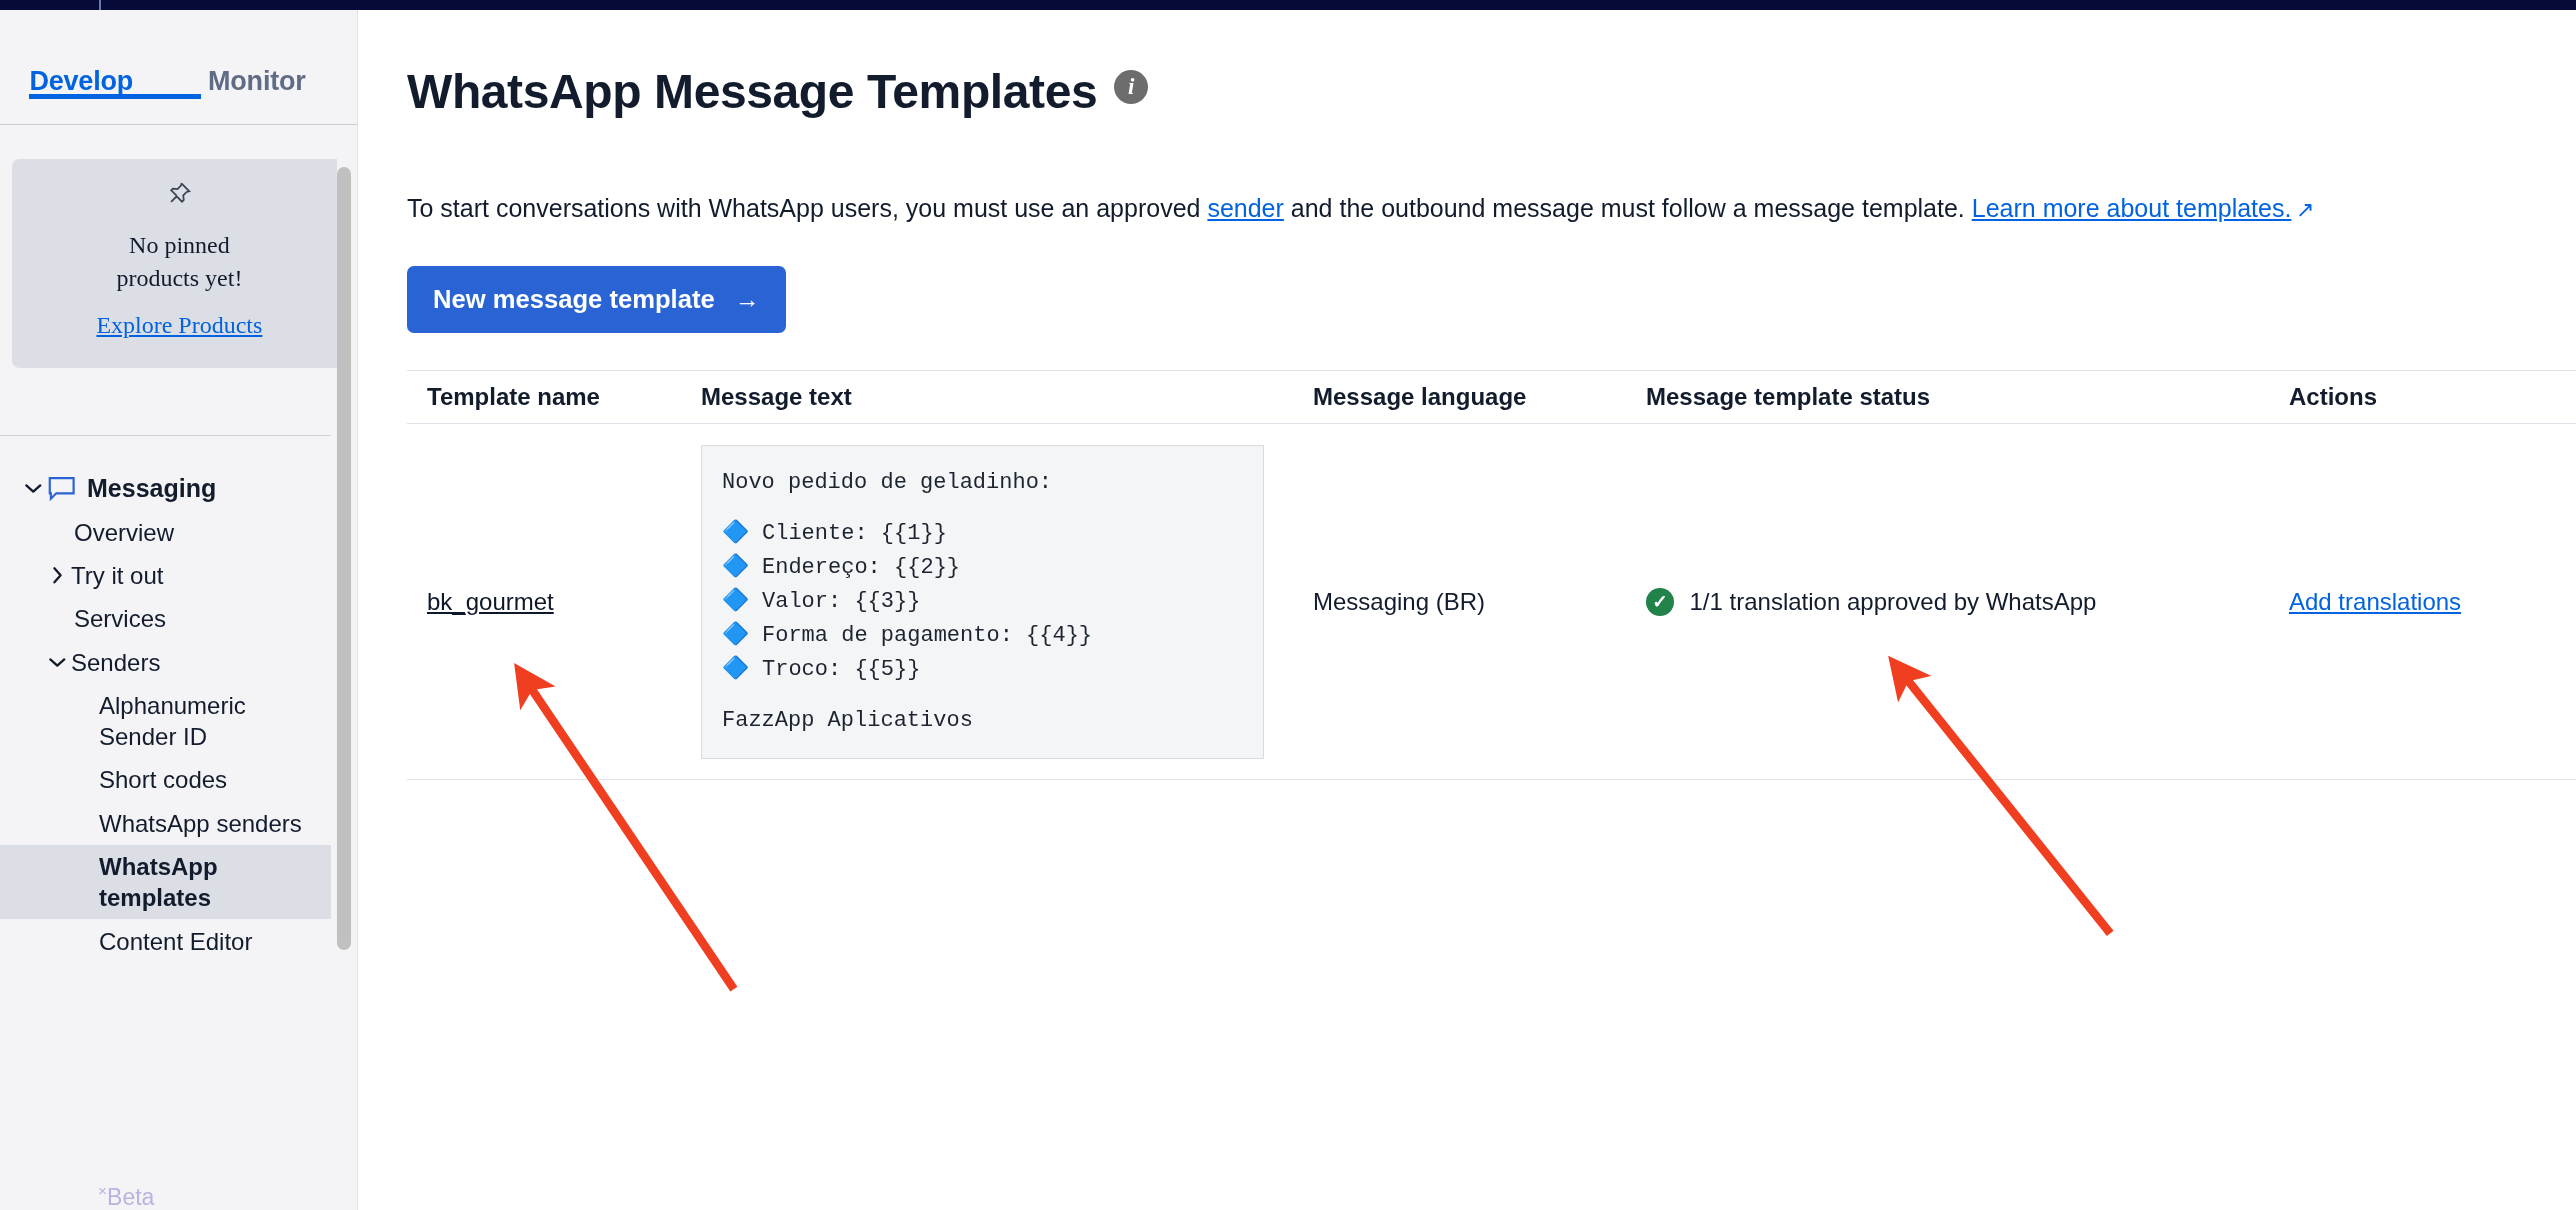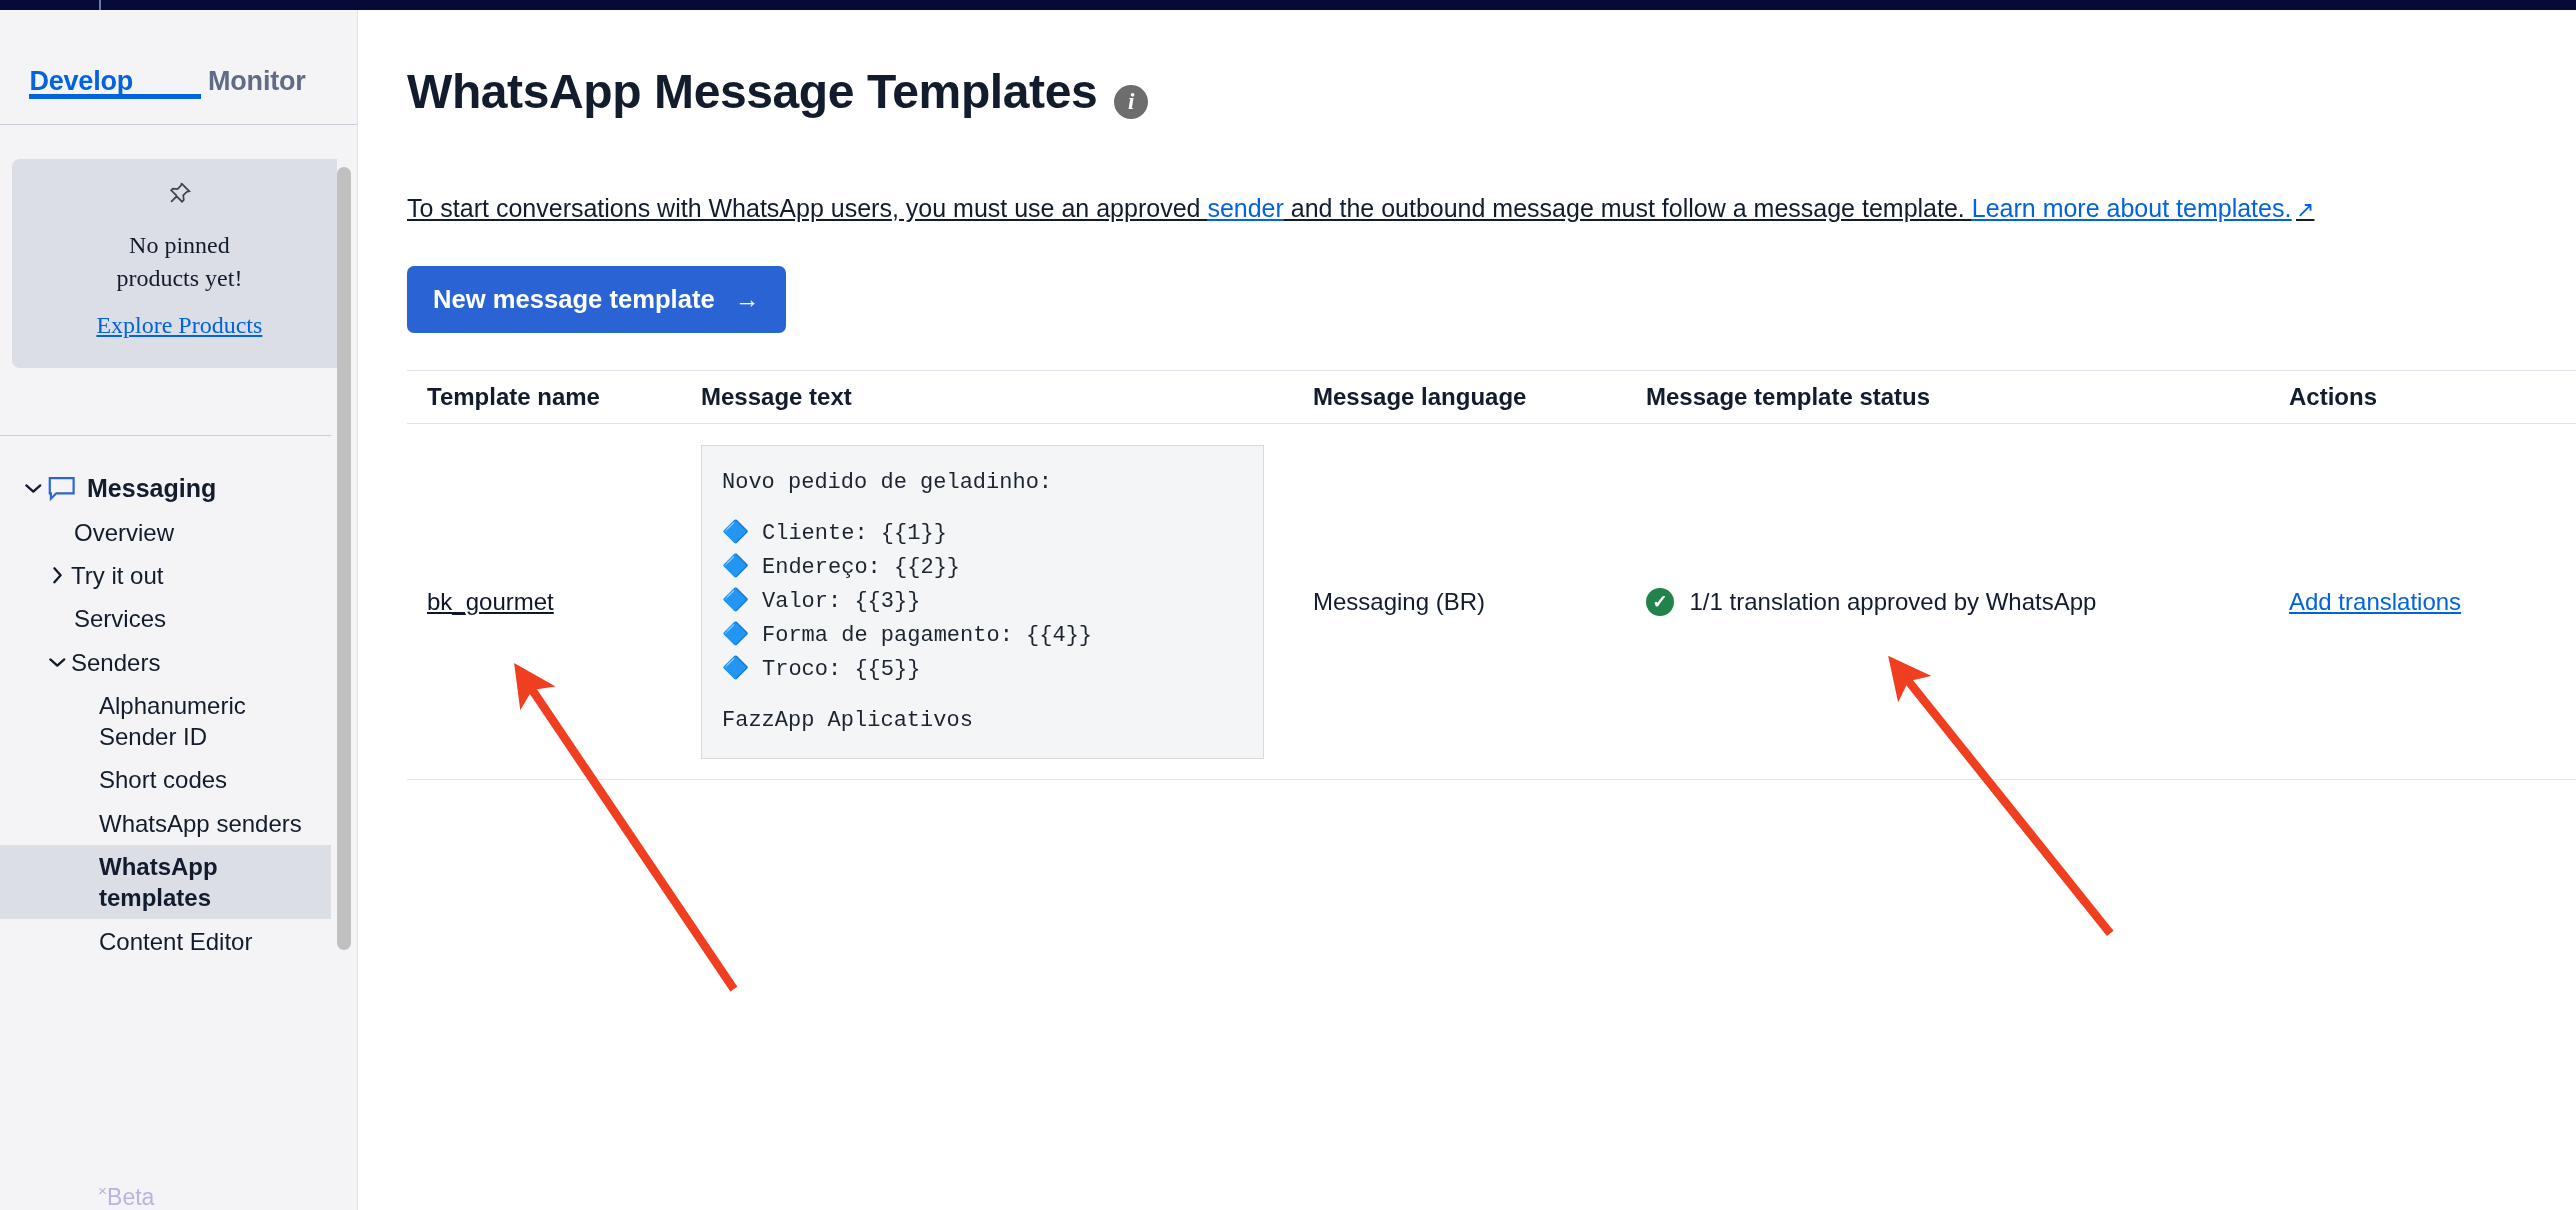--- a/index.html
+++ b/index.html
@@ -99,34 +99,34 @@
     background: #c0c0c0; border-radius: 7px;
   }
 
   
   .main {
     position: absolute; left: 359px; top: 10px;
     width: 2217px; height: 1200px; background: #ffffff;
   }
   .page-title-row {
     position: absolute; left: 48px; top: 54px;
-    display: flex; align-items: flex-end; gap: 17px;
+    display: flex; align-items: flex-start; gap: 17px;
   }
   .page-title {
     font-size: 48px; font-weight: bold; color: #121c2d; letter-spacing: -0.4px;
   }
   .info-icon {
     width: 34px; height: 34px; border-radius: 50%; background: #6d6d6d;
     color: #ffffff; font-size: 23px; font-weight: bold; font-style: italic;
     display: flex; align-items: center; justify-content: center;
     font-family: "Liberation Serif", serif; cursor: pointer; margin-top: 6.2px;
   }
   .page-desc {
     position: absolute; left: 48px; top: 181px;
-    font-size: 25px; color: #121c2d; line-height: 34px; white-space: nowrap; text-decoration: underline;
+    font-size: 25px; color: #121c2d; line-height: 34px; white-space: nowrap;
   }
   .page-desc a { color: #0263e0; text-decoration: underline; cursor: pointer; }
   .ext-icon { font-size: 22px; color: #0263e0; margin-left: 4.6px; }
 
   .new-btn {
     position: absolute; left: 48px; top: 256px;
     height: 67px; padding: 0 26px; border: none; border-radius: 7px;
     background: #2a64d4; color: #ffffff;
     font-size: 25.6px; font-weight: bold; font-family: "Liberation Sans", sans-serif;
     display: flex; align-items: center; gap: 20px; cursor: pointer;

